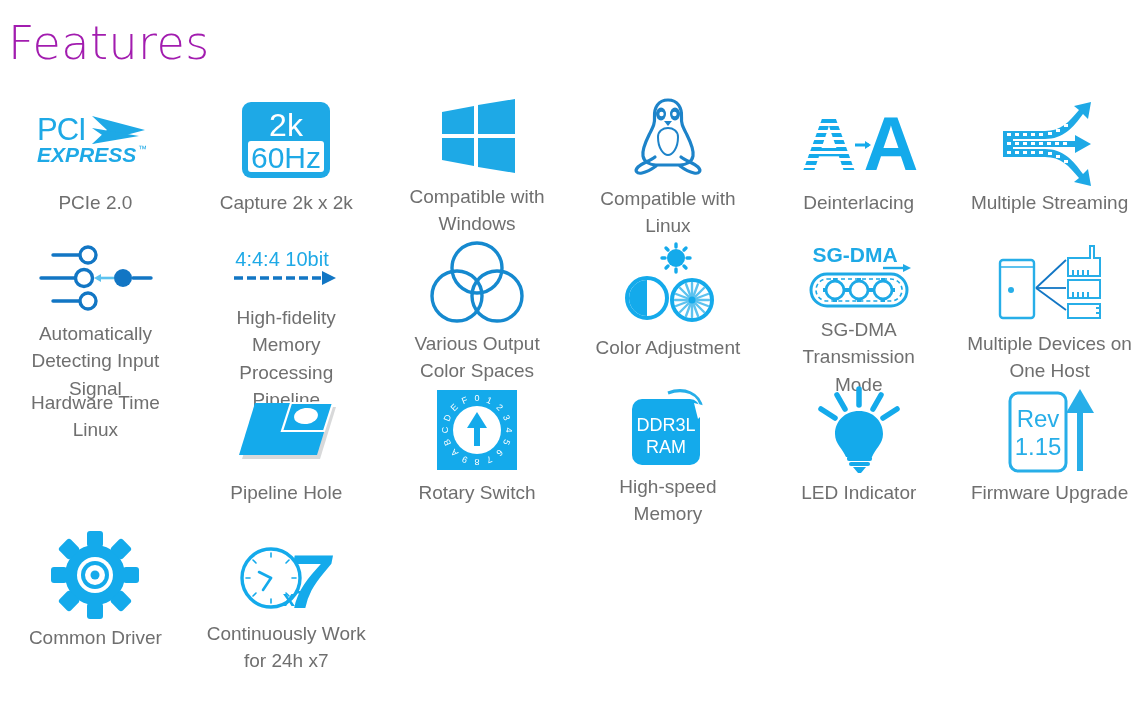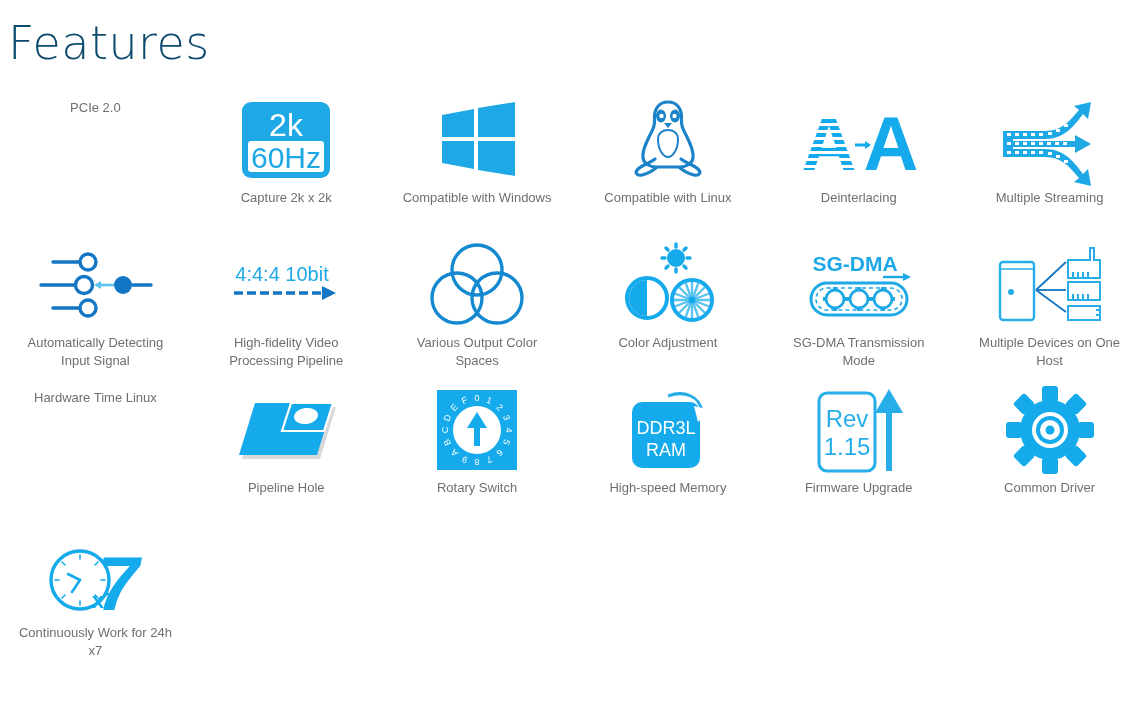--- a/index.html
+++ b/index.html
@@ -9,21 +9,21 @@
     width: 1145px;
     height: 717px;
     background: #ffffff;
     font-family: "Liberation Sans", sans-serif;
     overflow: hidden;
     position: relative;
   }
   .page-title {
     font-size: 46px;
     font-weight: 300;
-    color: #0c4a6e;
+    color: #a21caf;
     letter-spacing: 0.5px;
     margin: 18px 0 0 8px;
     line-height: 1.1;
     font-family: "DejaVu Sans", sans-serif;
   }
   .grid {
     margin-top: 22px;
     display: grid;
     grid-template-columns: repeat(6, 1fr);
     column-gap: 0px;
@@ -38,37 +38,46 @@
   }
   .icon-box {
     height: 90px;
     width: 100%;
     display: flex;
     align-items: center;
     justify-content: center;
   }
   .caption {
     margin-top: 4px;
-    font-size: 13px;
+    font-size: 19px;
     color: #6f6f6f;
     text-align: center;
     line-height: 1.45;
     max-width: 165px;
     font-family: "Liberation Sans", sans-serif;
   }
   svg { display: block; overflow: visible; }
 </style>
 </head>
 <body>
 
 <h1 class="page-title">Features</h1>
 
 <div class="grid">
 
   <div class="cell">
+    <div class="icon-box">
+      <svg width="120" height="80" viewBox="0 0 120 80">
+        <text x="2" y="40" font-family="Liberation Sans, sans-serif" font-size="31" fill="#1EA9E6" letter-spacing="-1">PCI</text>
+        <path d="M57 16 L110 30 L57 44 L72 30 Z" fill="#1EA9E6"></path>
+        <path d="M57 28 L104 36 L57 44 L70 37 Z" fill="#1EA9E6"></path>
+        <text x="2" y="62" font-family="Liberation Sans, sans-serif" font-size="21" font-weight="bold" font-style="italic" fill="#1EA9E6">EXPRESS</text>
+        <text x="103" y="52" font-family="Liberation Sans, sans-serif" font-size="9" fill="#1EA9E6">™</text>
+      </svg>
+    </div>
     <div class="caption">PCIe 2.0</div>
   </div>
 
   <div class="cell">
     <div class="icon-box">
       <svg width="92" height="84" viewBox="0 0 92 84">
         <rect x="2" y="4" width="88" height="76" rx="9" fill="#1EA9E6"></rect>
         <rect x="8" y="43" width="76" height="31" rx="3" fill="#ffffff"></rect>
         <text x="46" y="38" text-anchor="middle" font-family="Liberation Sans, sans-serif" font-size="32" fill="#ffffff">2k</text>
         <text x="46" y="70" text-anchor="middle" font-family="Liberation Sans, sans-serif" font-size="30" fill="#1EA9E6">60Hz</text>
@@ -194,21 +203,21 @@
   </div>
 
   <div class="cell">
     <div class="icon-box">
       <svg width="120" height="60" viewBox="0 0 120 60">
         <text x="56" y="26" text-anchor="middle" font-family="Liberation Sans, sans-serif" font-size="20" fill="#1EA9E6">4:4:4 10bit</text>
         <line x1="8" y1="38" x2="98" y2="38" stroke="#1276C4" stroke-width="3.6" stroke-dasharray="9 4"></line>
         <path d="M96 31 L110 38 L96 45 Z" fill="#1276C4"></path>
       </svg>
     </div>
-    <div class="caption">High-fidelity Video Processing Pipeline</div>
+    <div class="caption">High-fidelity Memory Processing Pipeline</div>
   </div>
 
   <div class="cell">
     <div class="icon-box">
       <svg width="100" height="86" viewBox="0 0 100 86">
         <g fill="none" stroke="#1589CF" stroke-width="3.4">
           <circle cx="50" cy="28" r="25"></circle>
           <circle cx="30" cy="56" r="25"></circle>
           <circle cx="70" cy="56" r="25"></circle>
         </g>
@@ -377,20 +386,40 @@
         <rect x="12" y="14" width="68" height="66" rx="10" fill="#14AAEB"></rect>
         <text x="46" y="46" text-anchor="middle" font-family="Liberation Sans, sans-serif" font-size="18" fill="#ffffff">DDR3L</text>
         <text x="46" y="68" text-anchor="middle" font-family="Liberation Sans, sans-serif" font-size="18" fill="#ffffff">RAM</text>
         <path d="M48 8 C64 2 80 8 82 24" fill="none" stroke="#27AEE8" stroke-width="3"></path>
         <path d="M74 18 L90 22 L78 34 Z" fill="#ffffff"></path>
       </svg>
     </div>
     <div class="caption">High-speed Memory</div>
   </div>
 
+  <div class="cell">
+    <div class="icon-box">
+      <svg width="92" height="86" viewBox="0 0 92 86">
+        <g stroke="#14AAEB" stroke-width="5.5" stroke-linecap="round">
+          <line x1="46" y1="2" x2="46" y2="18"></line>
+          <line x1="24" y1="8" x2="32" y2="22"></line>
+          <line x1="68" y1="8" x2="60" y2="22"></line>
+          <line x1="8" y1="22" x2="22" y2="31"></line>
+          <line x1="84" y1="22" x2="70" y2="31"></line>
+        </g>
+        <path d="M46 24 C32 24 22 34 22 47 C22 57 30 62 33 70 L59 70 C62 62 70 57 70 47 C70 34 60 24 46 24 Z" fill="#14AAEB"></path>
+        <g fill="#14AAEB">
+          <rect x="34" y="69" width="25" height="5" rx="2"></rect>
+          <rect x="36" y="75" width="21" height="4" rx="2"></rect>
+          <path d="M40 80 L53 80 L48 86 L45 86 Z"></path>
+        </g>
+      </svg>
+    </div>
+    <div class="caption">LED Indicator</div>
+  </div>
 
   <div class="cell">
     <div class="icon-box">
       <svg width="100" height="86" viewBox="0 0 100 86">
         <rect x="10" y="6" width="56" height="78" rx="8" fill="none" stroke="#27AEE8" stroke-width="3"></rect>
         <text x="38" y="40" text-anchor="middle" font-family="Liberation Sans, sans-serif" font-size="24" fill="#27AEE8">Rev</text>
         <text x="38" y="68" text-anchor="middle" font-family="Liberation Sans, sans-serif" font-size="24" fill="#27AEE8">1.15</text>
         <g fill="#27AEE8">
           <rect x="77" y="22" width="6" height="62"></rect>
           <path d="M80 2 L94 26 L66 26 Z"></path>

